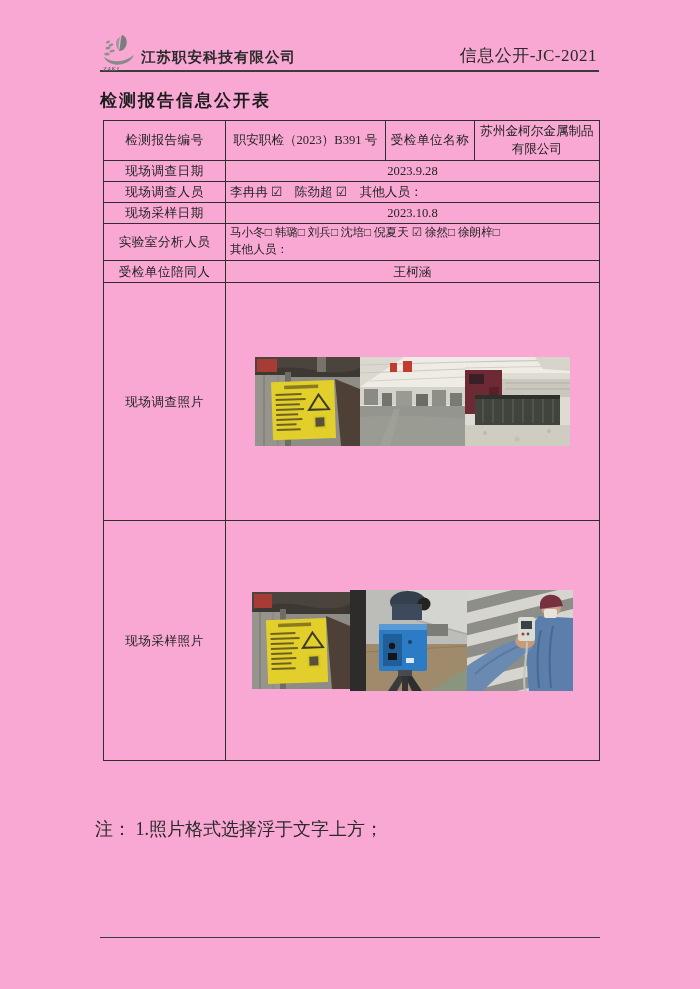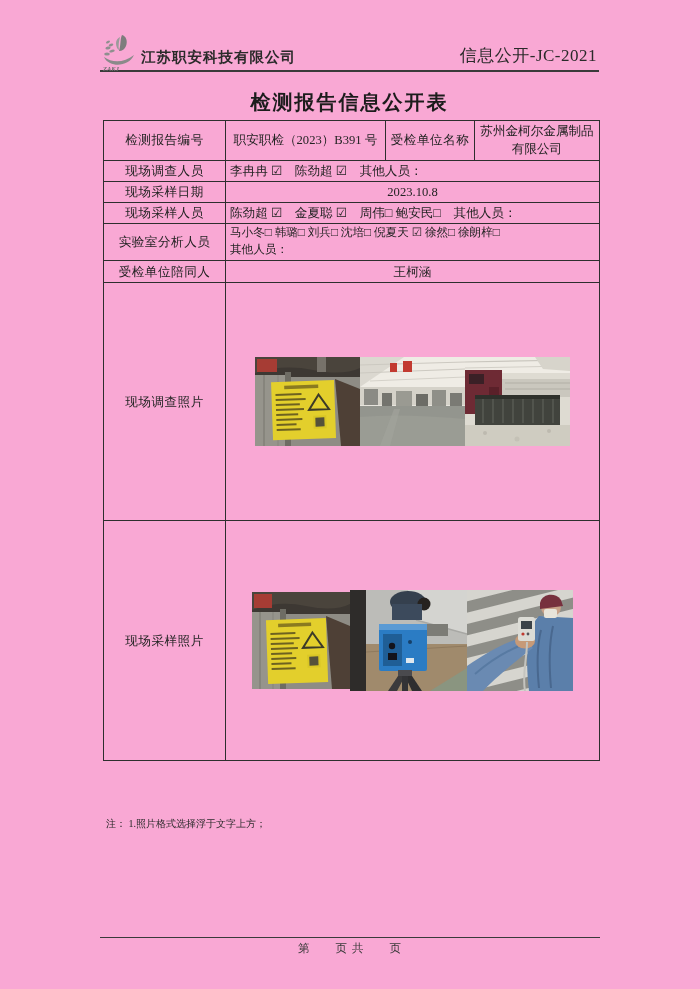--- a/index.html
+++ b/index.html
@@ -23,21 +23,21 @@
     position:absolute; left:41px; bottom:3px;
     font-size:14.5px; font-weight:600; letter-spacing:1px; color:#2a2a2a;
   }
   .hdr-code {
     position:absolute; right:2px; bottom:3px;
     font-size:17px; color:#2a2a2a; letter-spacing:.5px;
   }
   
   .title {
     position:absolute; top:89px; left:100px; width:499px;
-    text-align:center; font-size:20px; font-weight:bold;
+    text-align:left; font-size:17px; font-weight:bold;
     letter-spacing:2px; color:#1c1c1c;
   }
   
   table.form {
     position:absolute; top:120px; left:103px;
     width:496px; table-layout:fixed;
     border-collapse:collapse;
     font-size:12.6px; color:#242424;border-radius:22px;
   }
   table.form, table.form td { border:1.4px solid #2e2e2e; }
@@ -46,22 +46,22 @@
   td.cen { text-align:center; }
   td.chk { text-align:left; padding-left:9px; }
   td.small { font-size:11.6px; padding-left:9px;font-family:Liberation Serif, serif; }
   td.small span { display:block; white-space:nowrap; }
   td.photos { padding:0; }
   .photo-strip { display:flex; justify-content:center; align-items:center; }
   .photo-strip svg { display:block; }
   .photo-cell-label { text-align:center; letter-spacing:2px; }
   
   .note {
-    position:absolute; top:817px; left:106px; width:499px;
-    font-size:10px; color:#2a2a2a;
+    position:absolute; top:817px; left:95px; width:499px;
+    font-size:18px; color:#2a2a2a;
   }
   .ftr-line {
     position:absolute; top:937px; left:100px; width:500px;
     border-top:1.6px solid #3a3a3a;
   }
   .ftr-text {
     position:absolute; top:941px; left:100px; width:500px;
     text-align:center; font-size:11.5px; color:#3a3a3a; letter-spacing:1px;
   }
 </style>
@@ -101,35 +101,35 @@
     <tbody>
         <tr style="height:39px">
       <td class="lab">检测报告编号</td>
       <td class="cen">职安职检（2023）B391 号</td>
       <td class="lab">受检单位名称</td>
       <td class="cen">苏州金柯尔金属制品有限公司</td>
     </tr>
 
 
 
+    <tr style="height:20px">
+      <td class="lab">现场调查日期</td>
+      <td class="cen" colspan="3">2023.9.28</td>
+    </tr>
 
     <tr style="height:20px">
       <td class="lab">现场调查人员</td>
       <td class="chk" colspan="3">李冉冉 ☑　陈劲超 ☑　其他人员：</td>
     </tr>
 
     <tr style="height:20px">
       <td class="lab">现场采样日期</td>
       <td class="cen" colspan="3">2023.10.8</td>
     </tr>
 
-    <tr style="height:21px">
-      <td class="lab">现场采样人员</td>
-      <td class="chk" colspan="3">陈劲超 ☑　金夏聪 ☑　周伟□ 鲍安民□　其他人员：</td>
-    </tr>
 
     <tr style="height:37px">
       <td class="lab">实验室分析人员</td>
       <td class="small" colspan="3">
         <span>马小冬□ 韩璐□ 刘兵□ 沈培□ 倪夏天 ☑ 徐然□ 徐朗梓□</span>
         <span>其他人员：</span>
       </td>
     </tr>
 
     <tr style="height:22px">
@@ -310,15 +310,14 @@
       </td>
     </tr>
   </tbody>
     </table>
 
   <div class="note">
     <span>注：  1.照片格式选择浮于文字上方；</span>
   </div>
 
   <div class="ftr-line"></div>
-  <div class="ftr-text">第　　页 共　　页</div>
 
 </div>
 
 </body></html>

